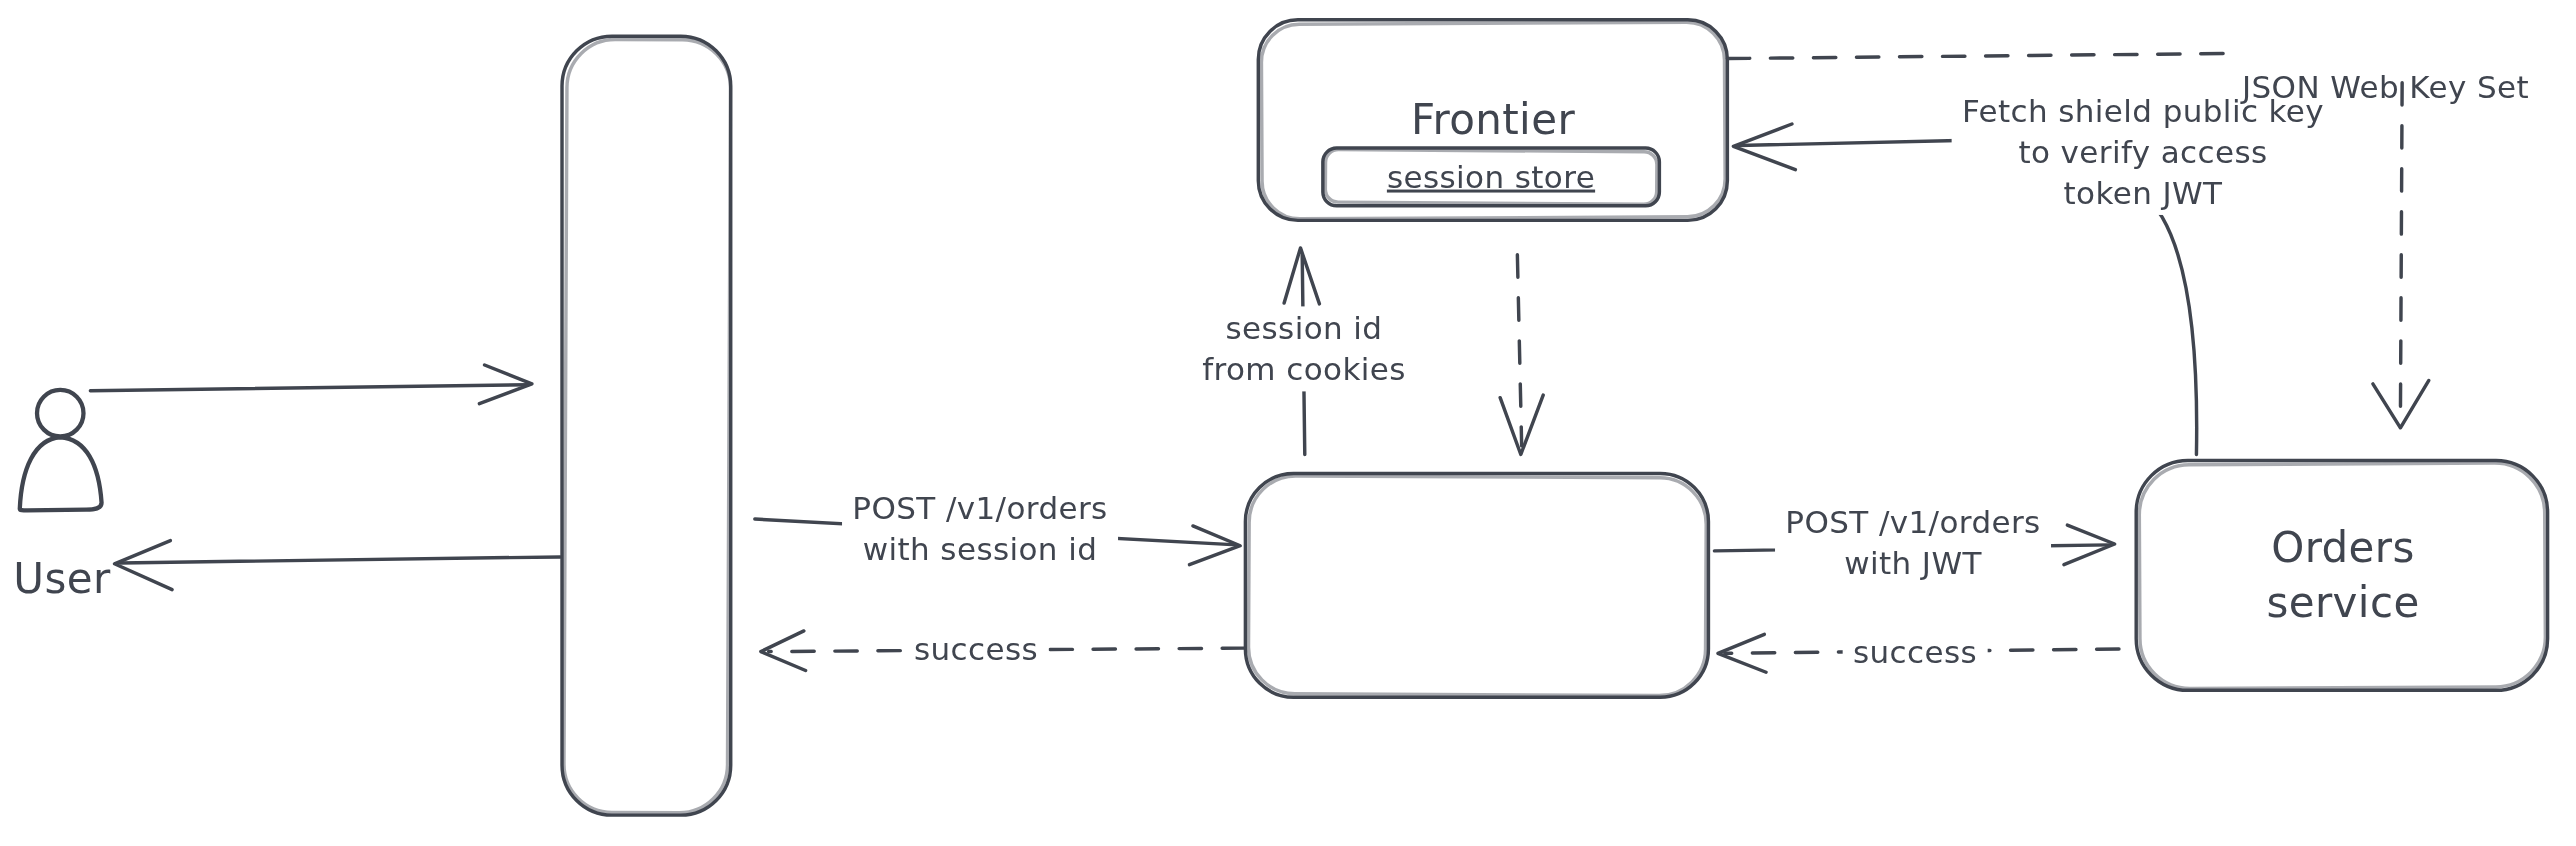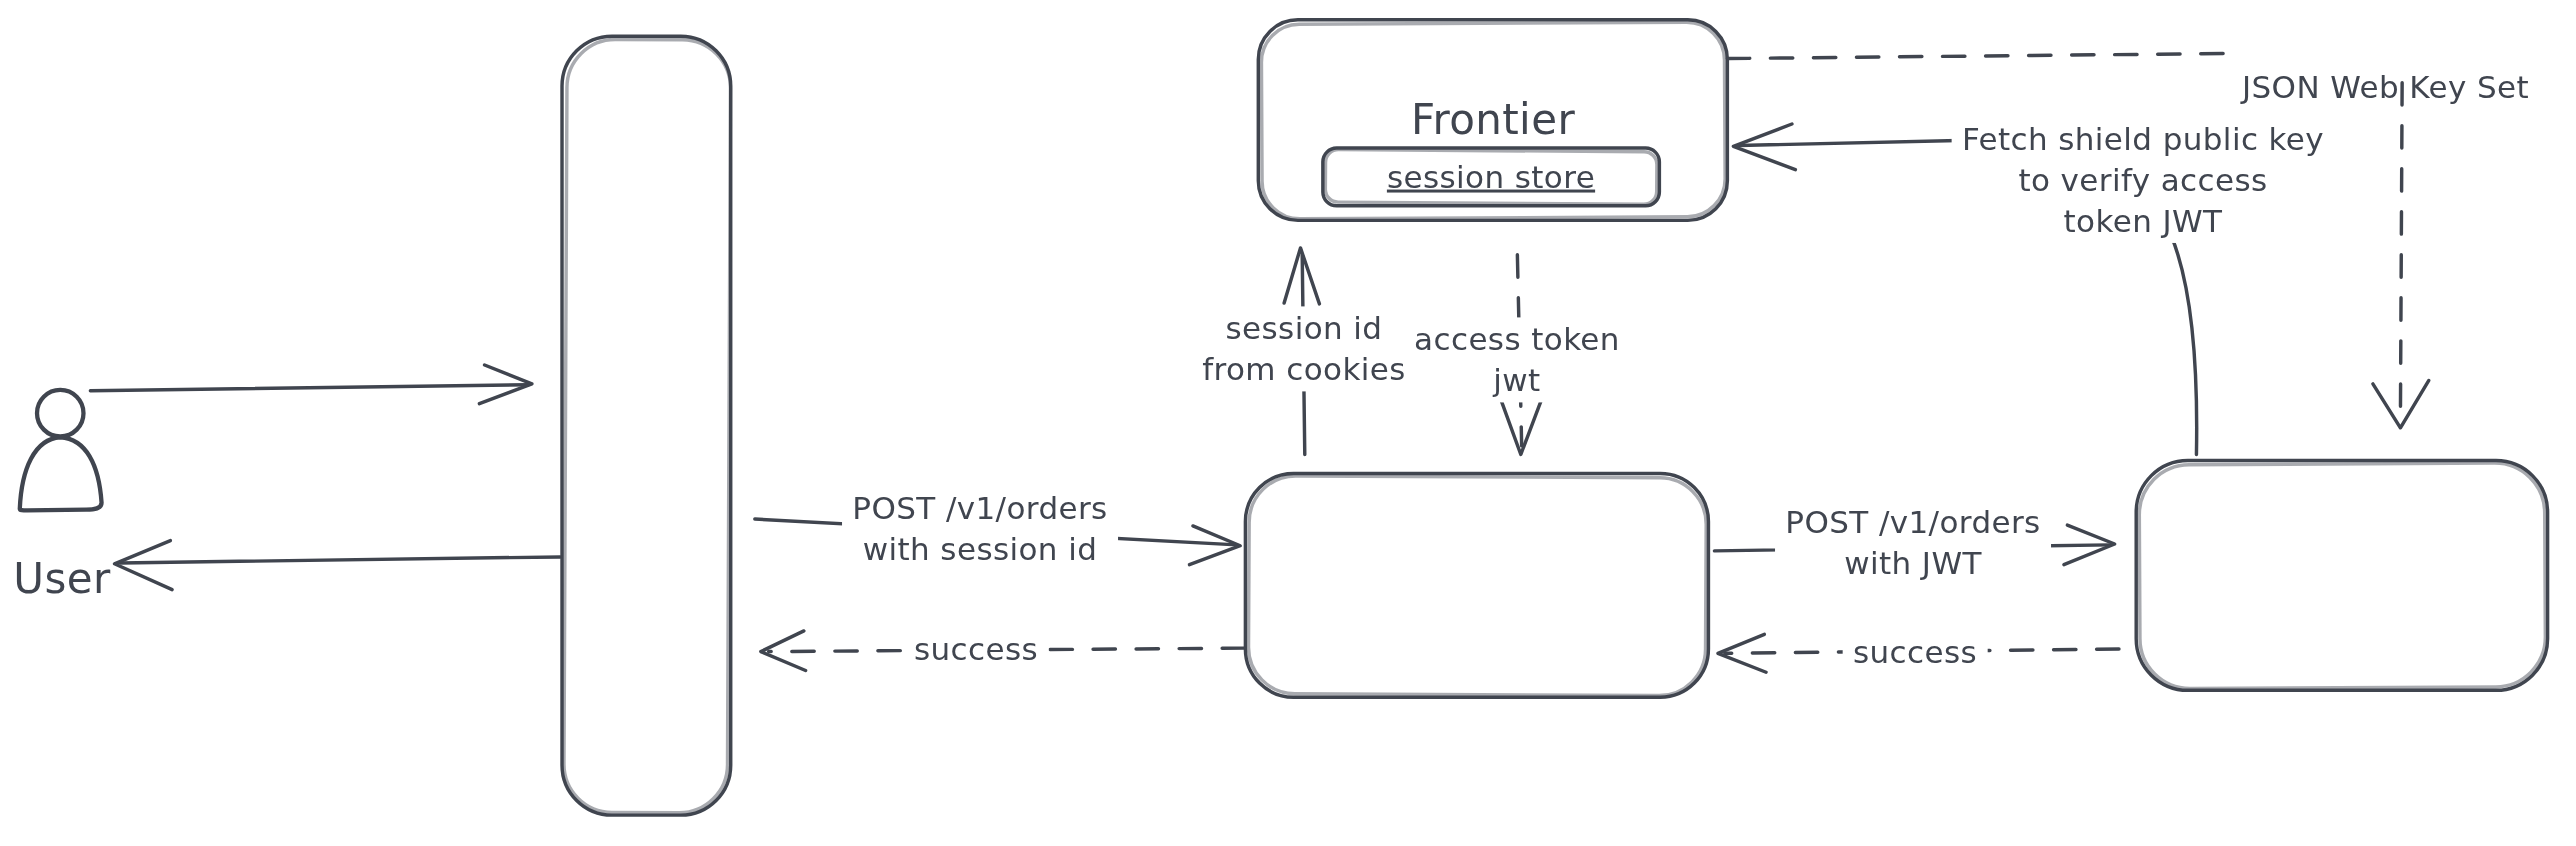--- a/index.html
+++ b/index.html
@@ -122,38 +122,37 @@
   </svg>
 
   <div class="label node-label" style="left:62px; top:579px;">User</div>
 
 
   <div class="label node-label" style="left:1493px; top:120px;">Frontier</div>
 
   <div class="label" style="left:1491px; top:177px;text-decoration:underline;">session store</div>
 
 
+  <div class="label node-label" style="left:2343px; top:575px;">Orders service</div>
 
 
   <div class="label bg" style="left:980px; top:529px;">POST /v1/orders
 with session id</div>
 
   <div class="label bg" style="left:976px; top:649px;">success</div>
 
   <div class="label bg" style="left:1304px; top:349px;">session id
 from cookies</div>
 
-  <div class="label bg" style="left:1517px; top:360px;">access token
-jwt</div>
 
   <div class="label bg" style="left:1913px; top:543px;">POST /v1/orders
 with JWT</div>
 
   <div class="label bg" style="left:1915px; top:652px;">success</div>
 
-  <div class="label bg" style="left:2143px; top:180px;">Fetch shield public key
+  <div class="label bg" style="left:2143px; top:152px;">Fetch shield public key
 to verify access
 token JWT</div>
 
   <div class="label left-anchor" style="left:2242px; top:55px;">JSON Web Key Set</div>
 
 </div>
 
 
 </body></html>

